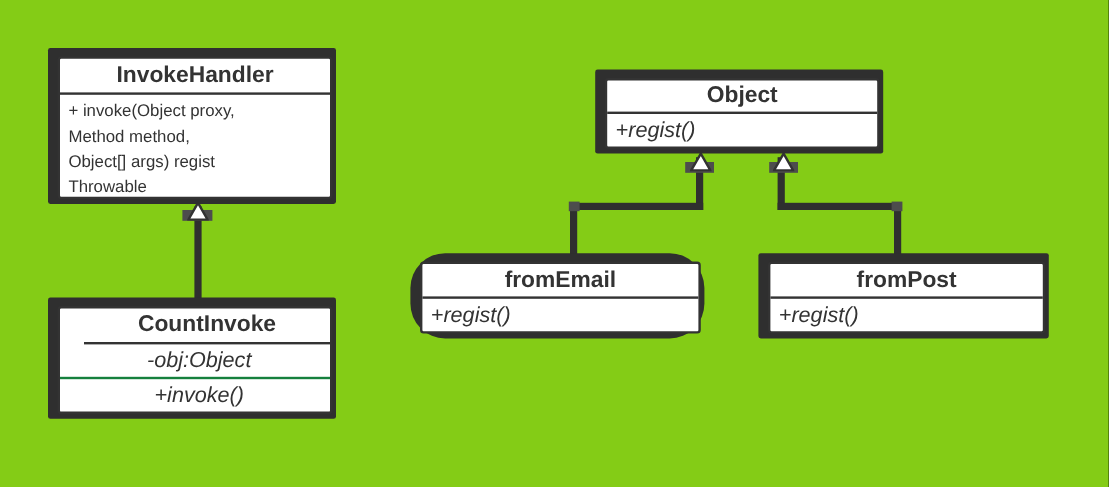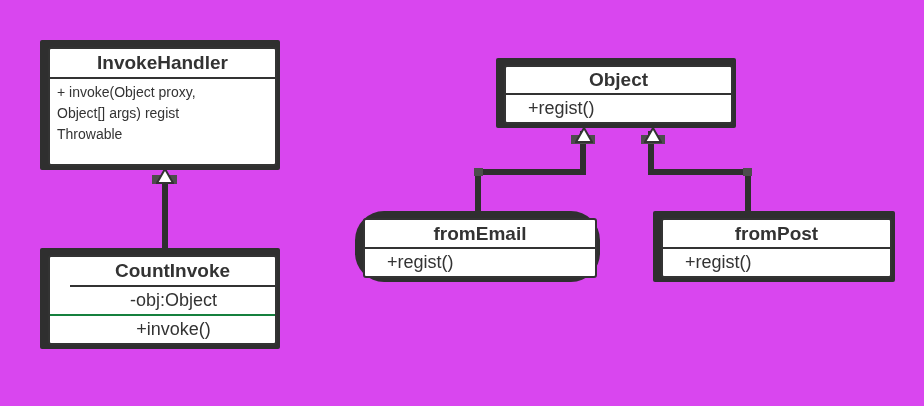--- a/index.html
+++ b/index.html
@@ -4,21 +4,21 @@
 <style>
   html, body {
     margin: 0;
     padding: 0;
     background: #000000;
   }
   .stage {
     position: relative;
     width: 924px;
     height: 406px;
-    background: #d946ef;
+    background: #84cc16;
     overflow: hidden;
     font-family: "Liberation Sans", sans-serif;
   }
 
   
   .uml-shadow {
     position: absolute;
     background: #2f2f2f;
     padding: 7px 3px 4px 8px;
     border-radius: 2px;
@@ -30,23 +30,24 @@
     color: #333333;
   }
   .uml-title {
     font-size: 19px;
     font-weight: bold;
     text-align: center;
     border-bottom: 2px solid #333333;
   }
   .uml-row {
     font-size: 18px;
-    padding-left: 22px;
+    padding-left: 7px;
     white-space: nowrap;
     overflow: hidden;
+    font-style: italic;
   }
   .uml-row + .uml-row {
     border-top: 2px solid #15803d;
   }
   .uml-body {
     font-size: 14px;
     line-height: 21px;
     padding: 3px 6px 0 7px;
   }
 
@@ -73,26 +74,26 @@
   .pos-countinvoke { left: 40px; top: 248px; }
   .pos-countinvoke .uml-box { width: 225px; height: 86px; }
   .pos-countinvoke .uml-title { height: 28px; line-height: 28px; margin-left: 20px; }
   .pos-countinvoke .uml-row { height: 27px; line-height: 27px; text-align: center; }
   
   .pos-iregist { left: 496px; top: 58px; }
   .pos-iregist .uml-box { width: 225px; height: 55px; }
   .pos-iregist .uml-title { height: 26px; line-height: 26px; }
   .pos-iregist .uml-row { height: 27px; line-height: 27px; }
   
-  .pos-fromemail { left: 355px; top: 211px; border-radius: 29px; }
+  .pos-fromemail { left: 342px; top: 211px; border-radius: 29px; }
   .pos-fromemail .uml-box { width: 230px; height: 56px; }
   .pos-fromemail .uml-title { height: 27px; line-height: 27px; }
   .pos-fromemail .uml-row { height: 27px; line-height: 27px; }
   
-  .pos-frompost { left: 653px; top: 211px; }
+  .pos-frompost { left: 632px; top: 211px; }
   .pos-frompost .uml-box { width: 227px; height: 56px; }
   .pos-frompost .uml-title { height: 27px; line-height: 27px; }
   .pos-frompost .uml-row { height: 27px; line-height: 27px; }
 </style>
 </head>
 <body>
 
 <div class="stage">
 
   <div class="seg" style="left:162px; top:172px; width:6px; height:78px;"></div>
@@ -119,20 +120,21 @@
   <div class="patch" style="left:742px; top:212px; width:12px; height:6px;"></div>
   <svg class="arrowhead" style="left:644px; top:127px;" viewBox="0 0 18 16">
     <polygon points="9,1 17,15 1,15" fill="#ffffff" stroke="#333333" stroke-width="2"></polygon>
   </svg>
 
   <div class="uml-shadow pos-invokehandler">
     <div class="uml-box">
       <div class="uml-title">InvokeHandler</div>
       <div class="uml-body">
         <div>+ invoke(Object proxy,</div>
+        <div>Method method,</div>
         <div>Object[] args) regist</div>
         <div>Throwable</div>
       </div>
     </div>
   </div>
 
   <div class="uml-shadow pos-countinvoke">
     <div class="uml-box">
       <div class="uml-title">CountInvoke</div>
       <div class="uml-row">-obj:Object</div>

